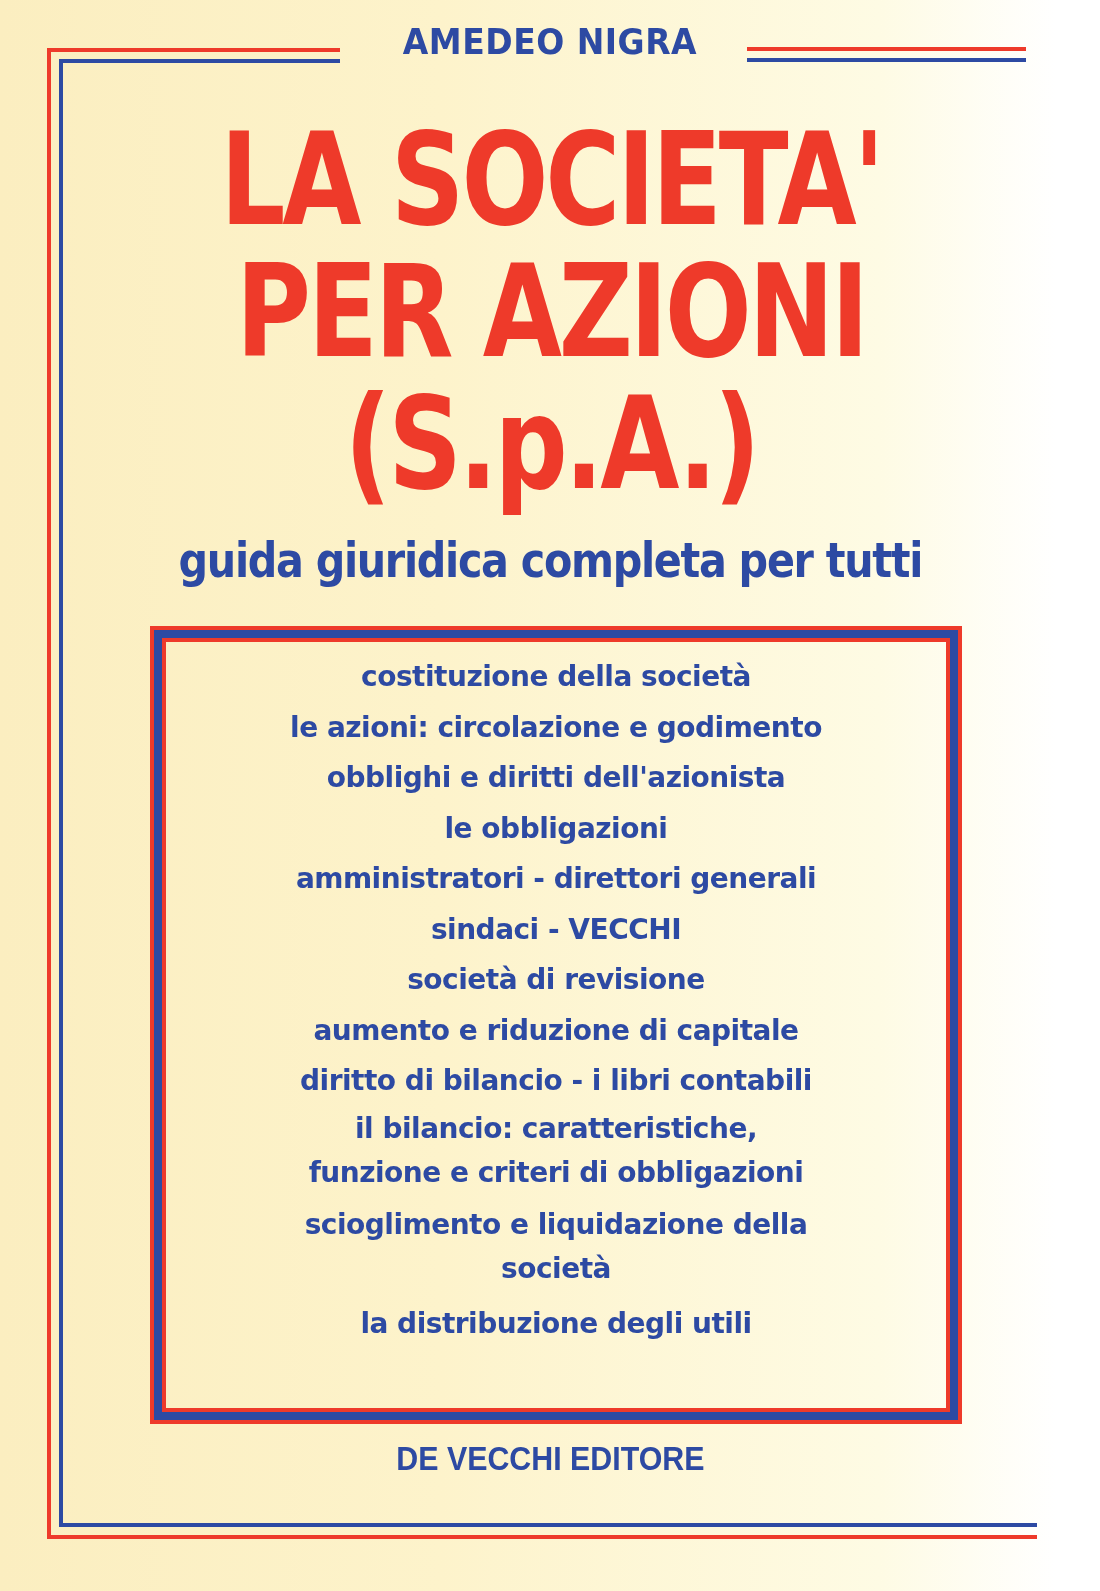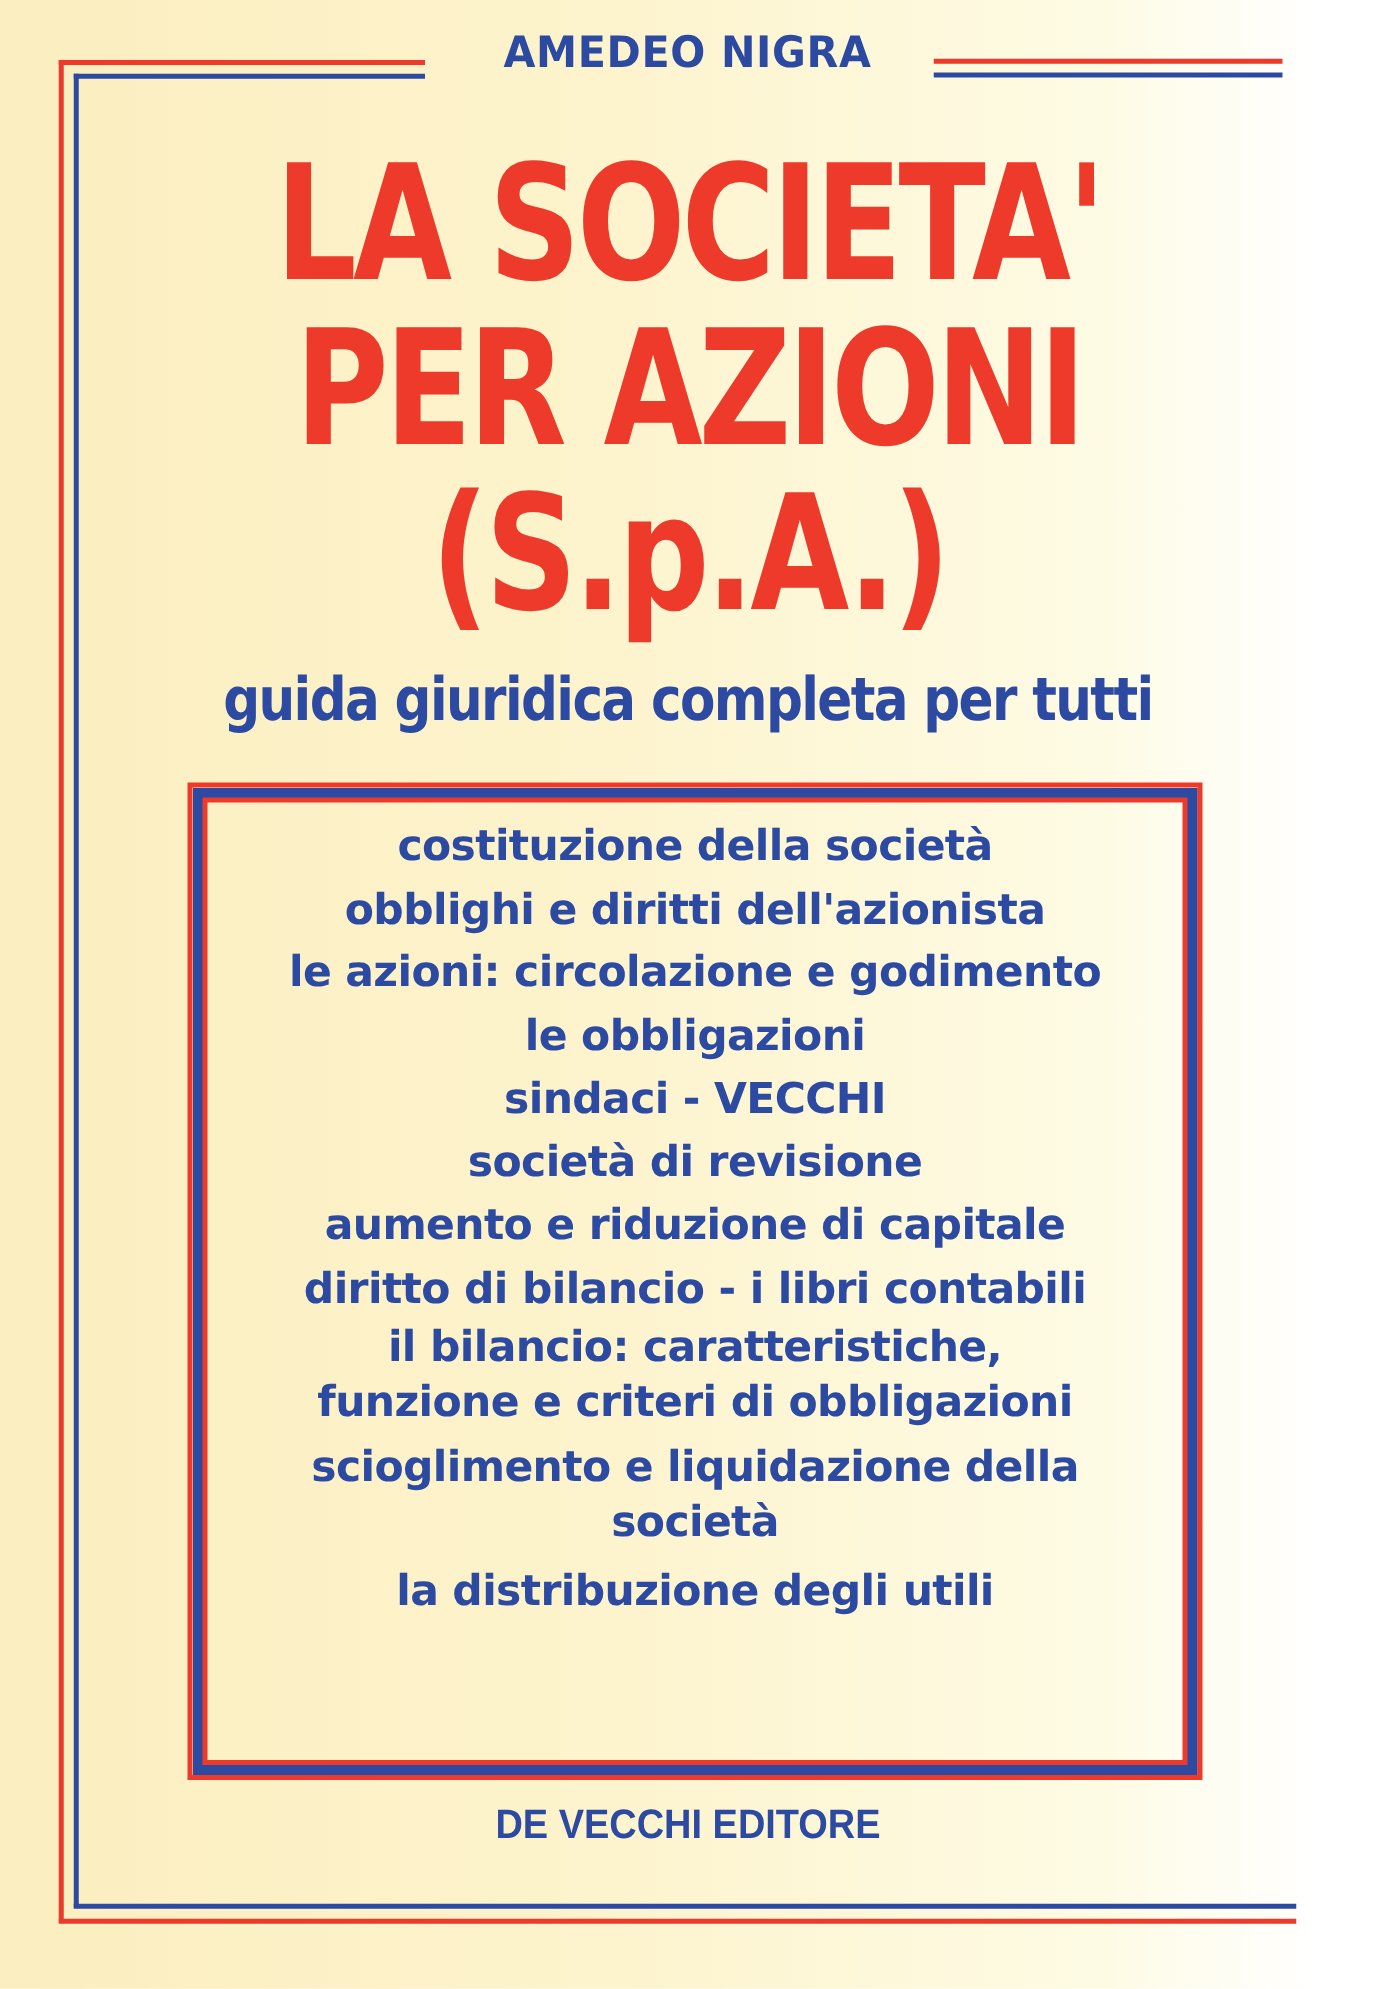--- a/index.html
+++ b/index.html
@@ -39,21 +39,21 @@
 
     .box {
       position: absolute; left: 150px; top: 626px; width: 812px; height: 798px;
       box-sizing: border-box;
       border: 4px solid #ee3a2a;
       box-shadow: inset 0 0 0 8px #2d4aa3, inset 0 0 0 12px #ee3a2a;
     }
     .topics {
       position: absolute; left: 150px; top: 652px; width: 812px; text-align: center;
       color: #2d4aa3; font-family: "DejaVu Sans", sans-serif; font-weight: bold;
-      font-size: 34px; letter-spacing: -0.5px;
+      font-size: 28px; letter-spacing: -0.5px;
     }
     .topic { height: 50.5px; line-height: 50px; white-space: nowrap; }
     .topic.two { height: 96px; line-height: 44px; white-space: normal; }
     .topic.two span { display: block; }
 
     .publisher {
       position: absolute; left: 0; width: 1100px; top: 1440px; text-align: center;
       font-family: "Liberation Sans", sans-serif; font-weight: bold;
       color: #2d4aa3; font-size: 33px; transform: scaleX(0.92); transform-origin: 555px 0;
     }
@@ -76,23 +76,24 @@
 
 <div class="title-line t1">LA SOCIETA'</div>
 <div class="title-line t2">PER AZIONI</div>
 <div class="title-line t3">(S.p.A.)</div>
 
 <div class="subtitle">guida giuridica completa per tutti</div>
 
 <div class="box"></div>
 <div class="topics">
   <div class="topic">costituzione della società</div>
+  <div class="topic">le azioni: circolazione e godimento</div>
   <div class="topic">obblighi e diritti dell'azionista</div>
-  <div class="topic">le azioni: circolazione e godimento</div>
   <div class="topic">le obbligazioni</div>
+  <div class="topic">amministratori - direttori generali</div>
   <div class="topic">sindaci - VECCHI</div>
   <div class="topic">società di revisione</div>
   <div class="topic">aumento e riduzione di capitale</div>
   <div class="topic">diritto di bilancio - i libri contabili</div>
   <div class="topic two">
     <span>il bilancio: caratteristiche,</span>
     <span>funzione e criteri di obbligazioni</span>
   </div>
   <div class="topic two">
     <span>scioglimento e liquidazione della</span>

